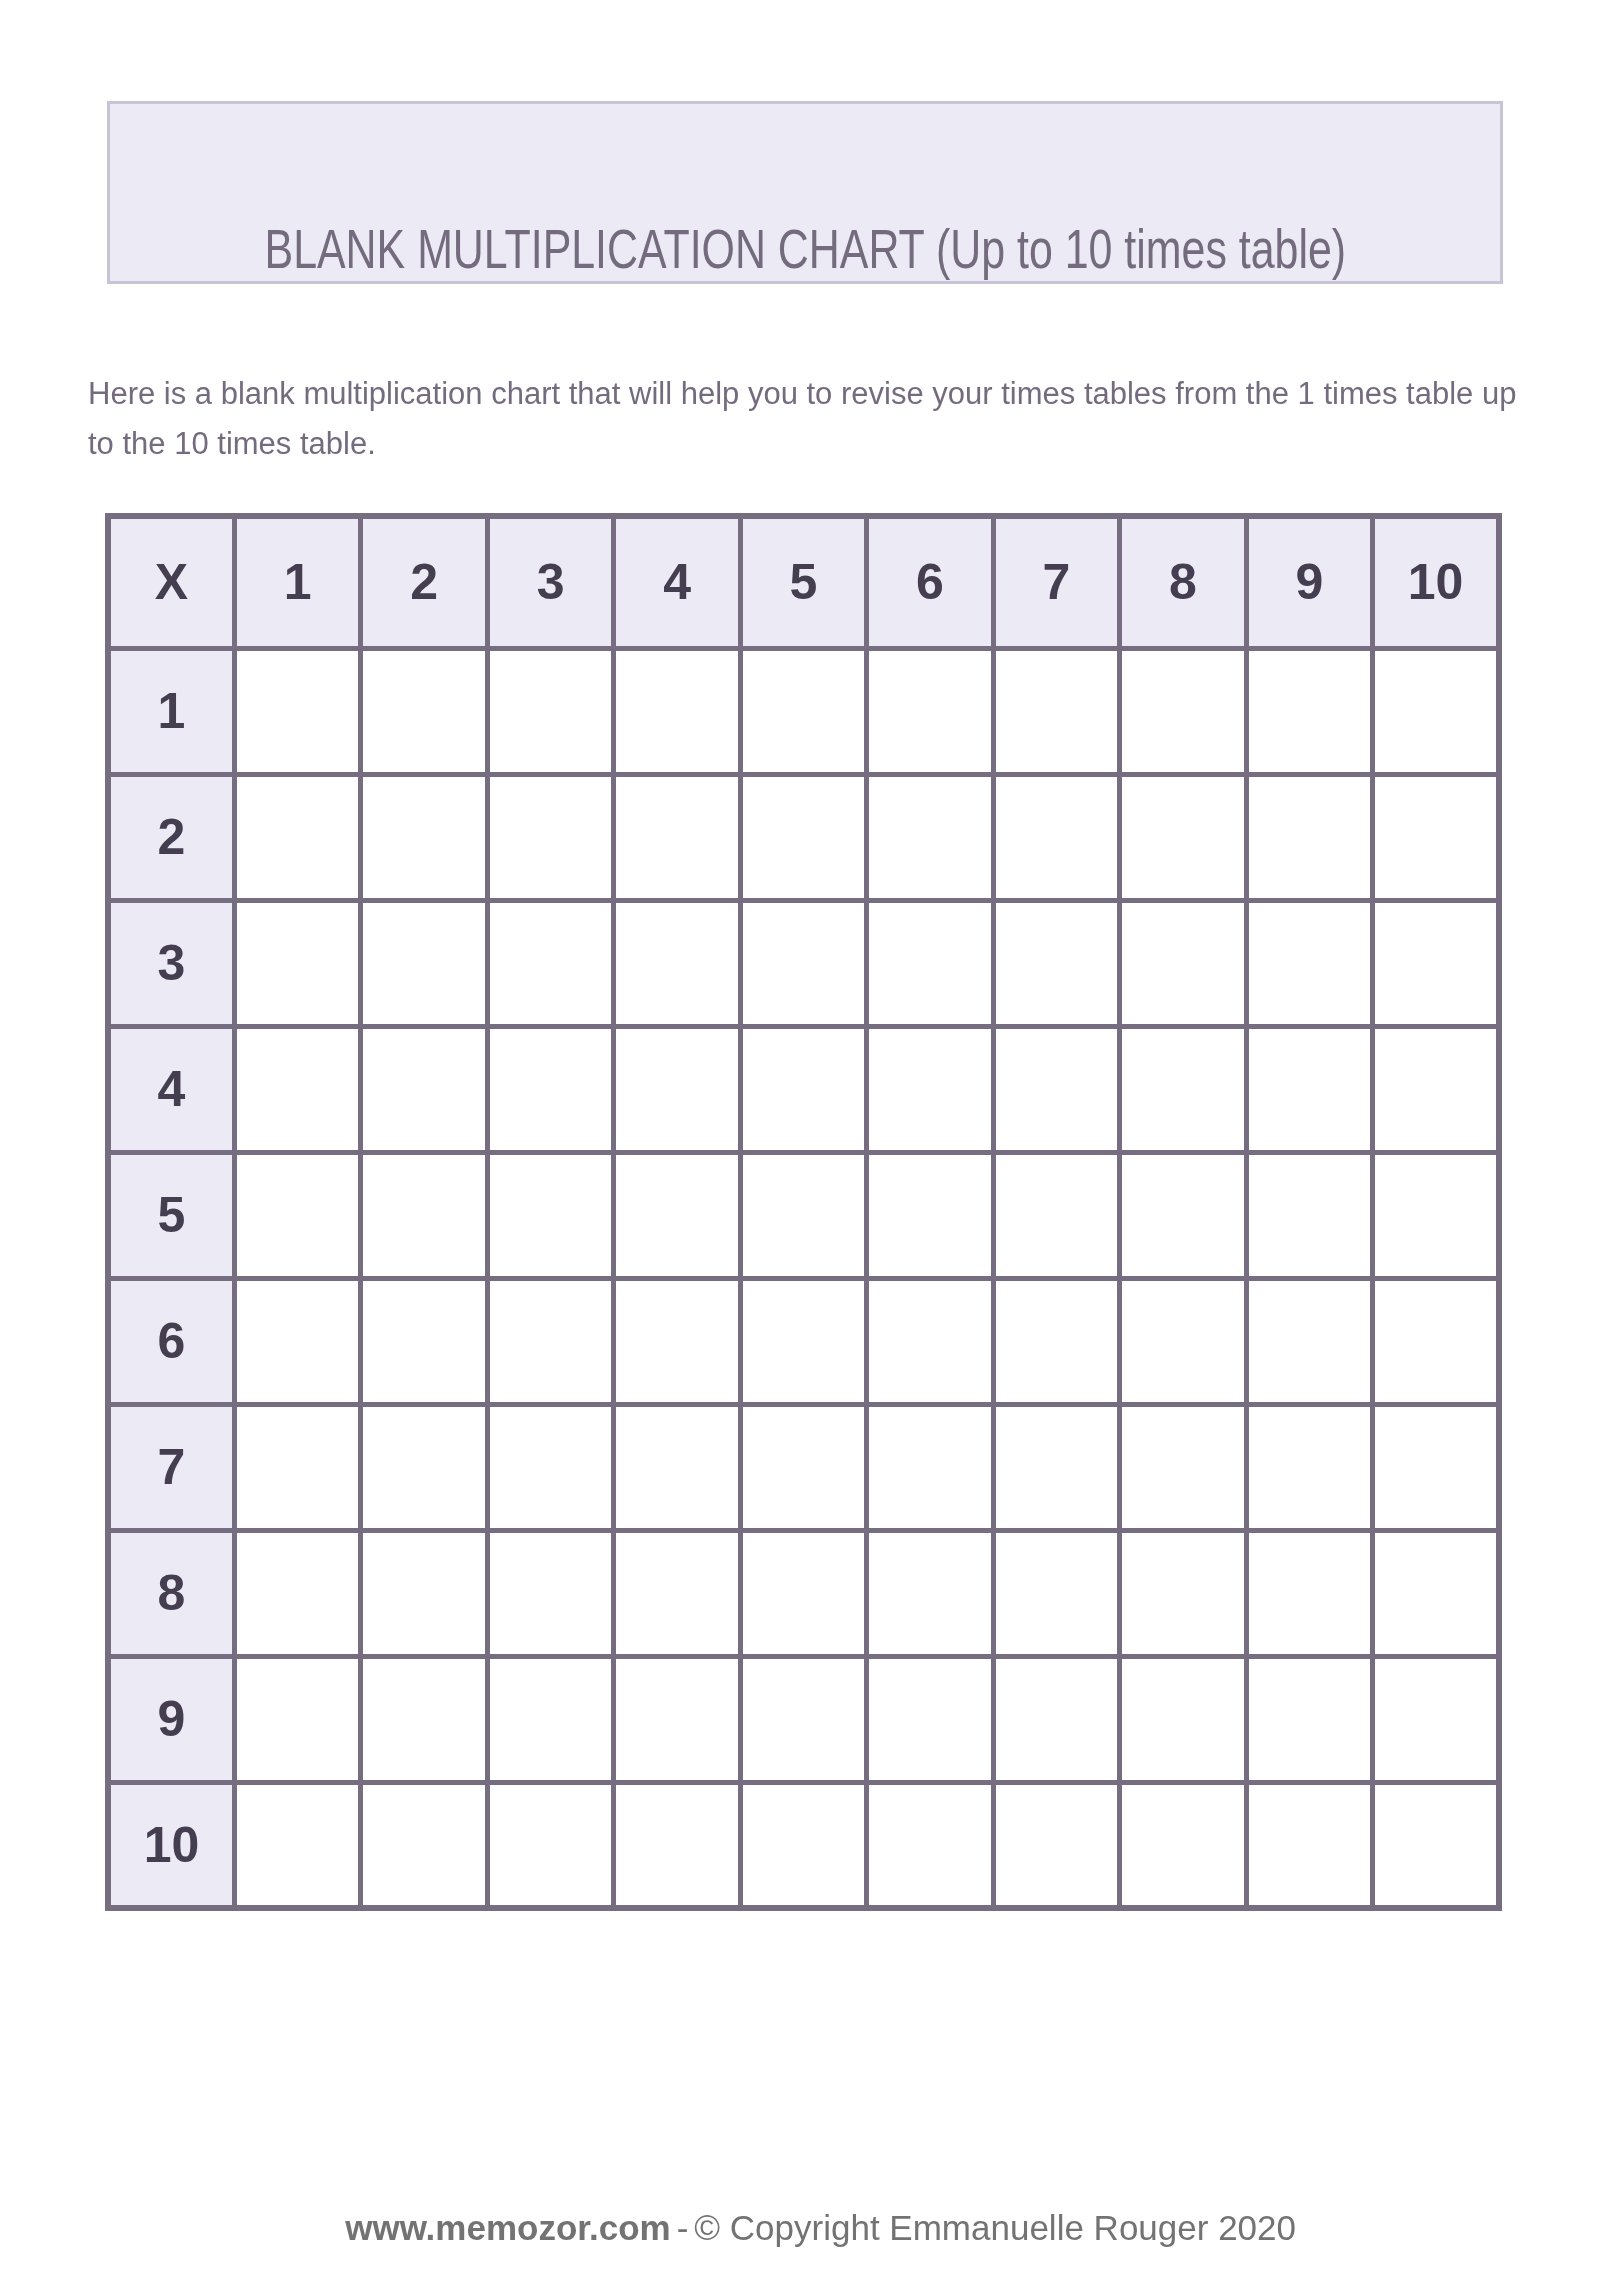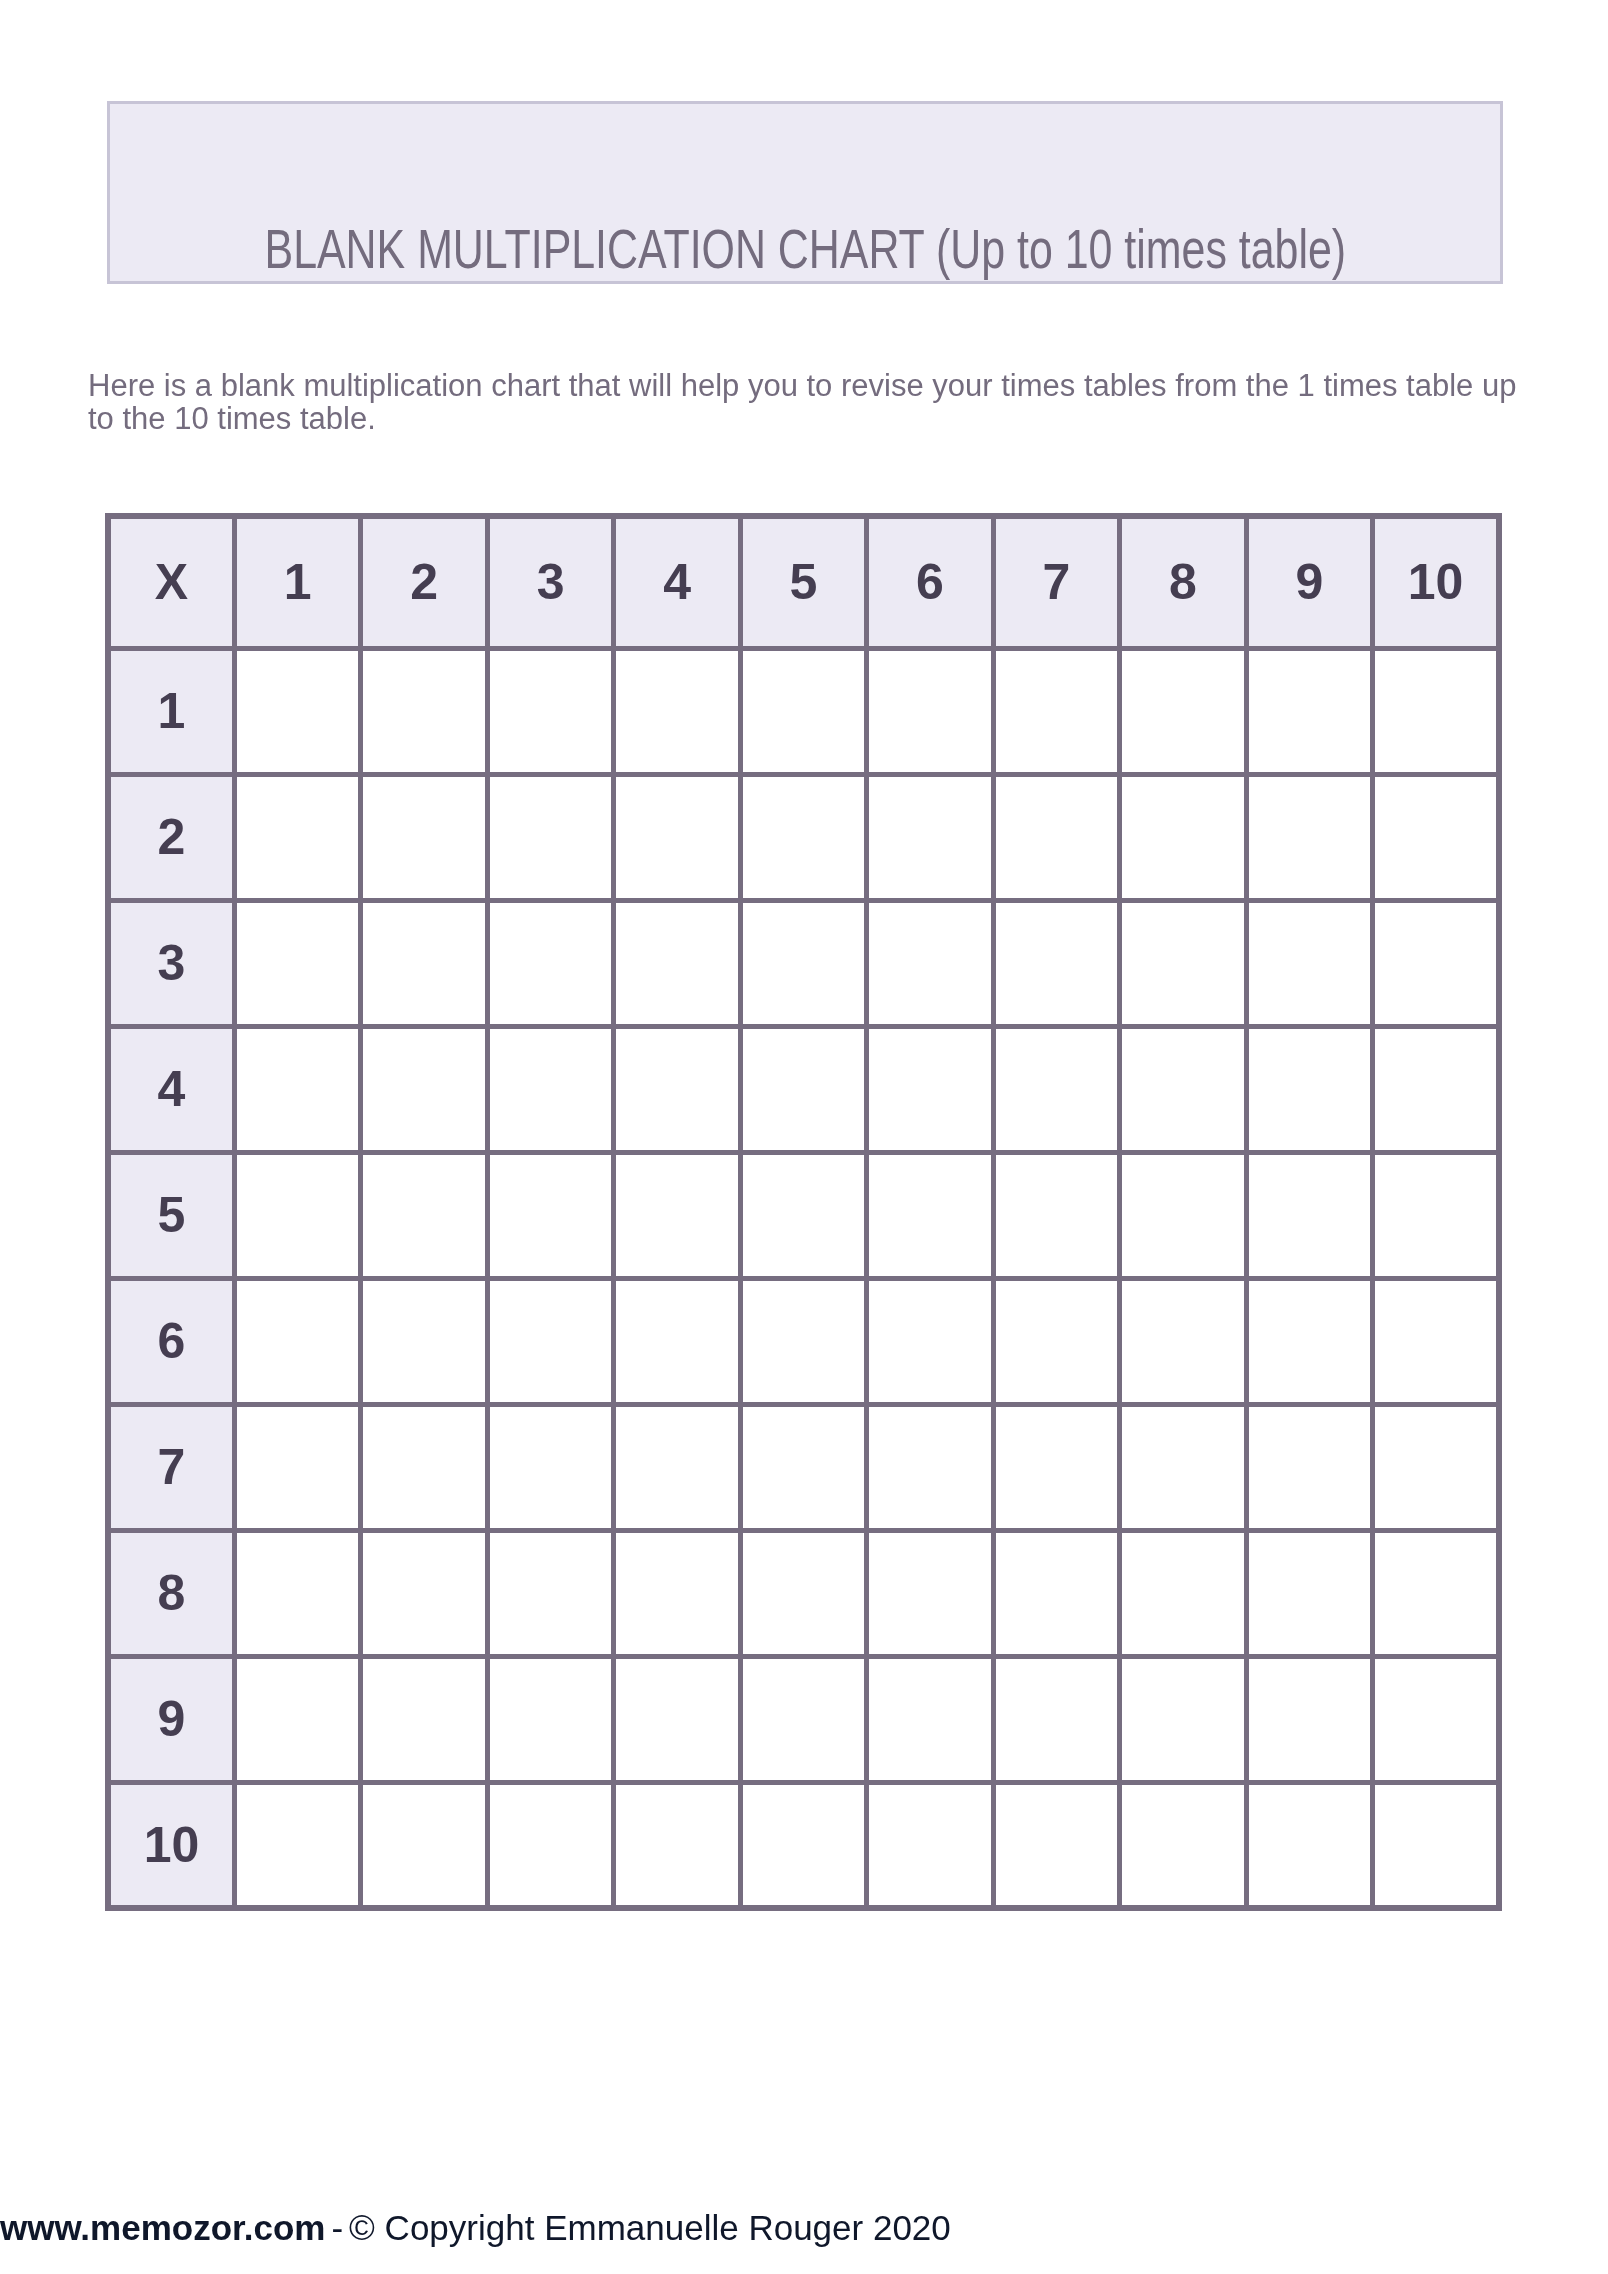--- a/index.html
+++ b/index.html
@@ -39,21 +39,21 @@
     transform-origin: center;
   }
 
   
   .intro {
     position: absolute;
     left: 88px;
     top: 338px;
     width: 1430px;
     font-size: 31px;
-    line-height: 33px;
+    line-height: 50px;
     color: #746c7e;
   }
 
   
   table.mult {
     position: absolute;
     left: 105px;
     top: 513px;
     width: 1397px;
     border-collapse: collapse;
@@ -75,23 +75,23 @@
     font-size: 50px;
   }
   table.mult td { background: #ffffff; }
 
   
   .footer {
     position: absolute;
     left: 0;
     top: 2208px;
     width: 1296px;
-    text-align: left;
+    text-align: right;
     font-size: 35px;
-    color: #0f172a;
+    color: #737373;
   }
   .footer .site { font-weight: bold; }
   .footer .sep { margin: 0 6px; }
 </style>
 </head>
 <body>
 
 <div id="page">
 
   <div class="title-box">

